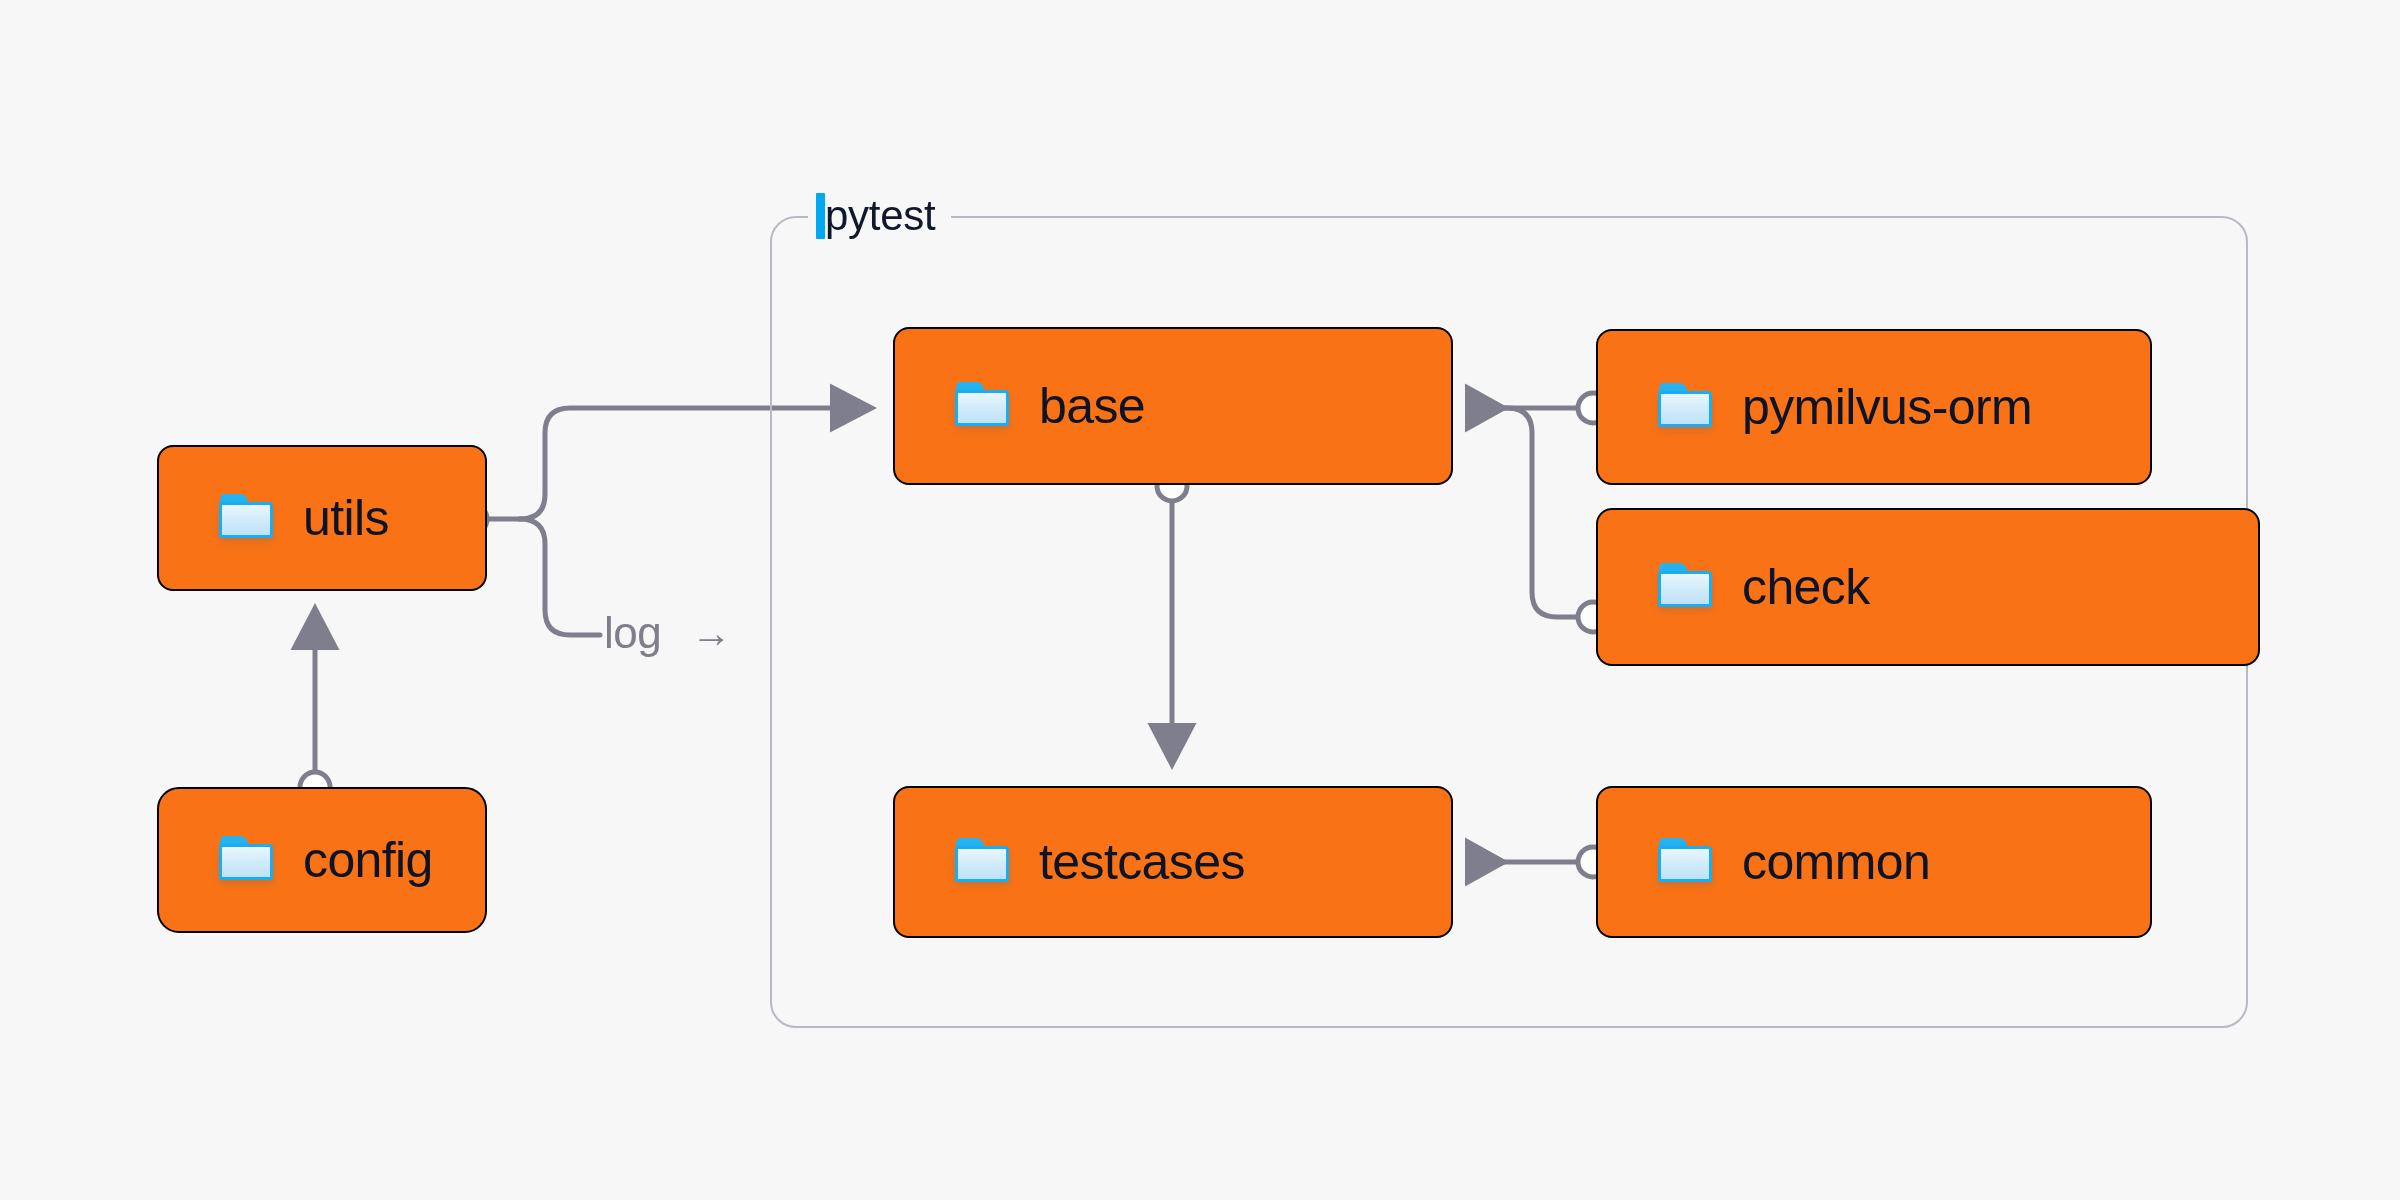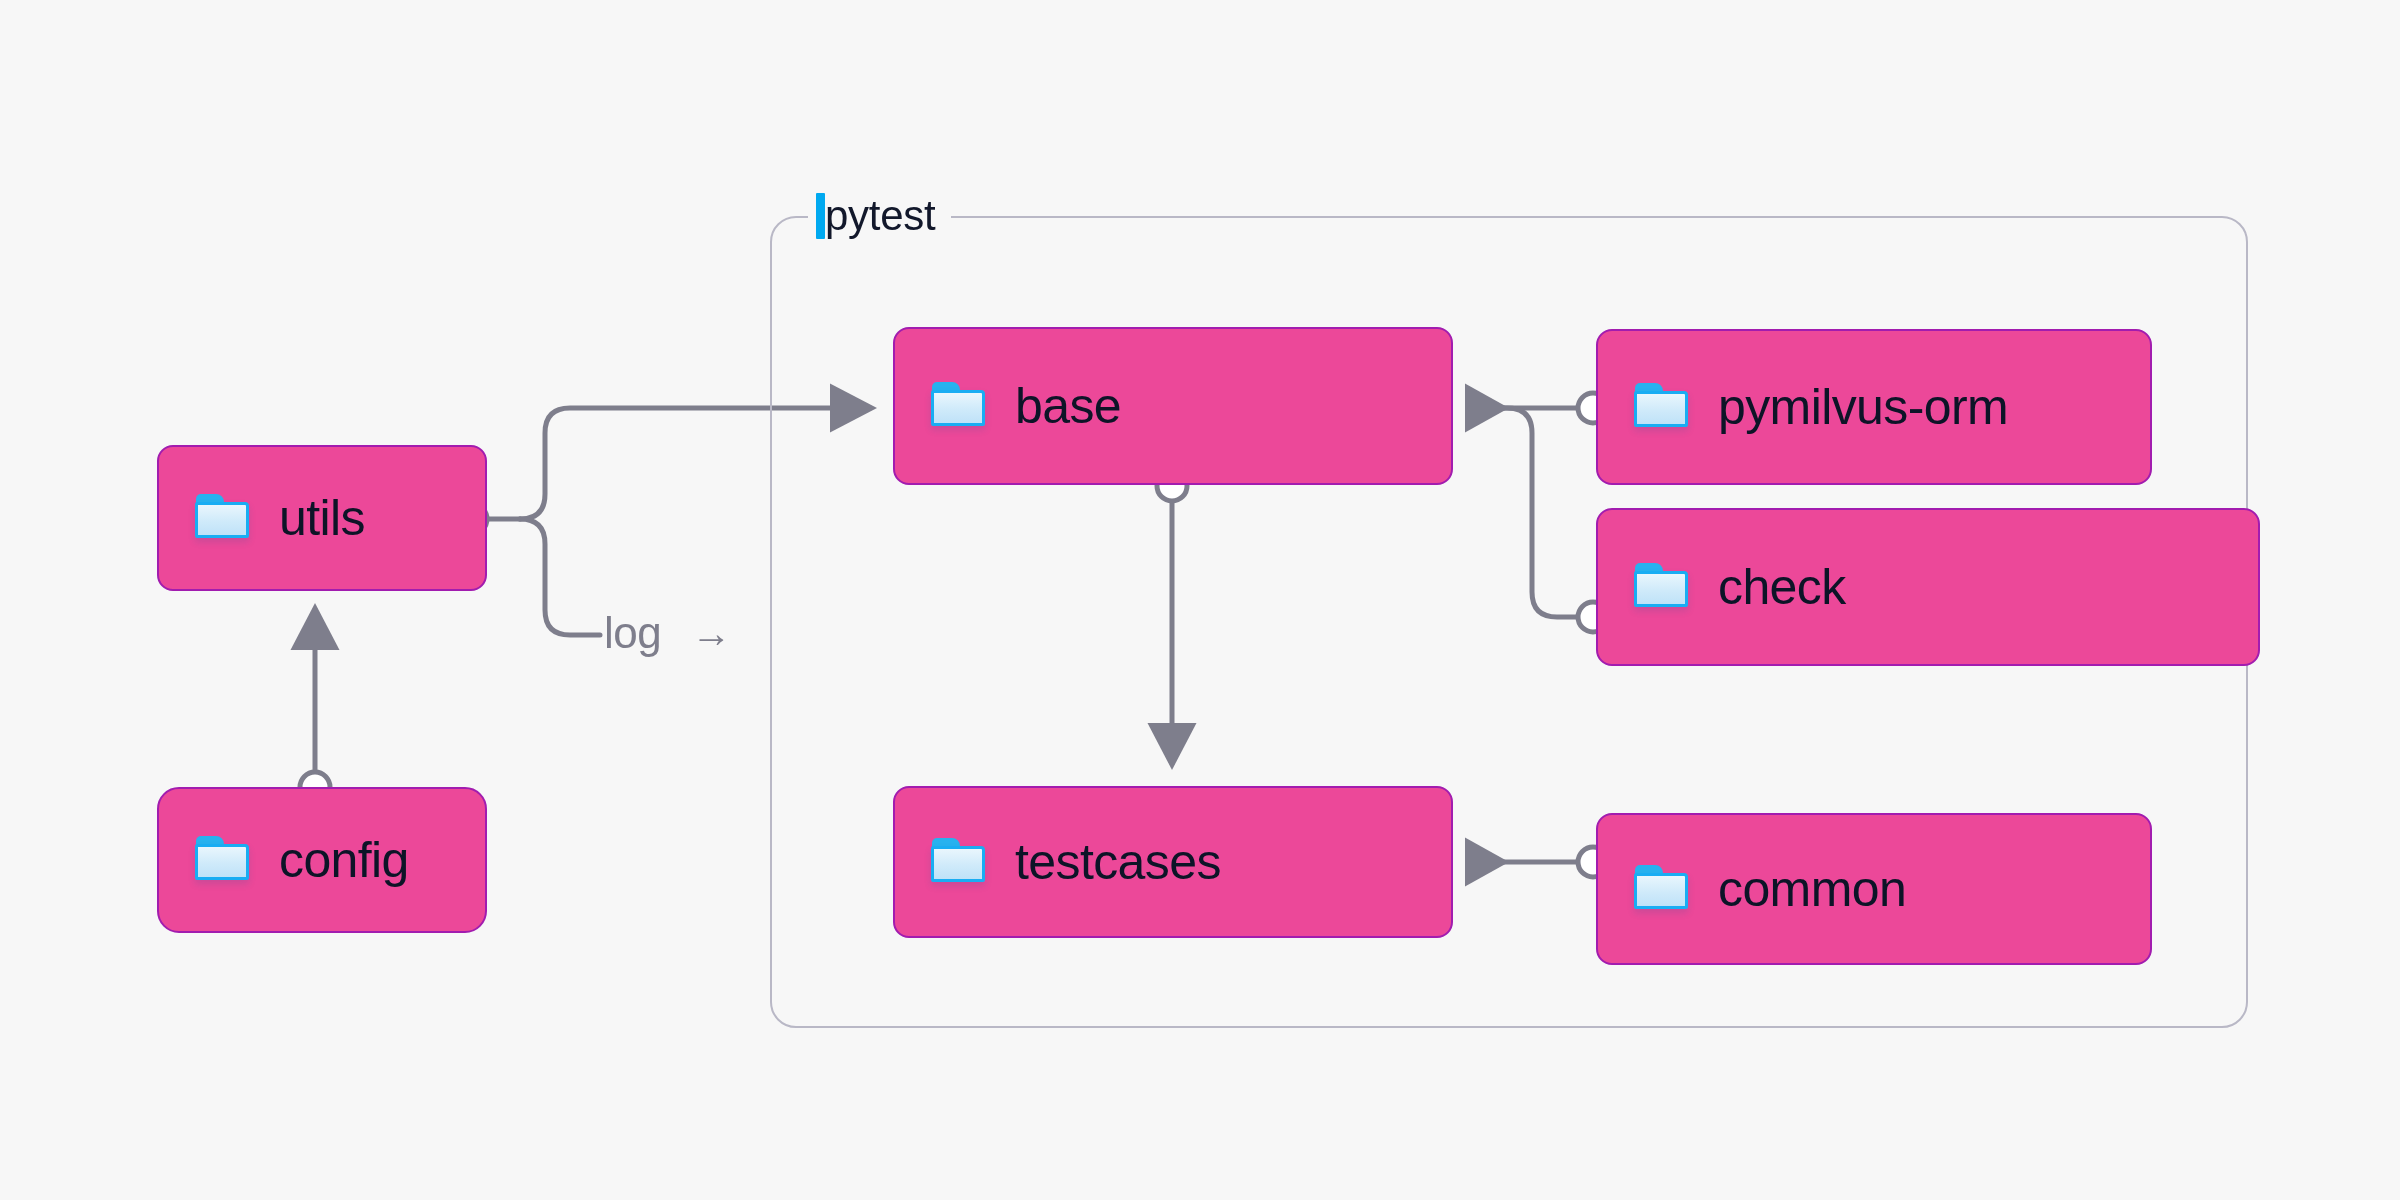--- a/index.html
+++ b/index.html
@@ -53,27 +53,28 @@
   .group-label .txt {
     font-size: 42px;
     color: #12182b;
     letter-spacing: -0.3px;
     white-space: nowrap;
   }
 
   
   .node {
     position: absolute;
-    background: #ec4899;
-    border: 2px solid #a21caf;
+    background: #f97316;
+    border: 2px solid #000000;
     border-radius: 16px;
     box-sizing: border-box;
     display: flex;
     align-items: center;
     z-index: 4;
+    padding-left: 24px;
   }
   .node .ico {
     flex: none;
     margin-left: 36px;
     width: 58px;
     height: 48px;
     position: relative;
   }
   .node .label {
     margin-left: 26px;
@@ -222,21 +223,21 @@
   </div>
 
   <div class="node" style="left:1596px; top:508px; width:664px; height:158px;">
     <span class="ico">
       <span class="folder-tab"></span>
         <span class="folder-body"></span>
     </span>
     <span class="label">check</span>
   </div>
 
-  <div class="node" style="left:1596px; top:786px; width:556px; height:152px;margin-top:27px;">
+  <div class="node" style="left:1596px; top:786px; width:556px; height:152px;">
     <span class="ico">
       <span class="folder-tab"></span>
         <span class="folder-body"></span>
     </span>
     <span class="label">common</span>
   </div>
 
   <div class="edge-label" style="left:604px; top:608px;">
     <span>log</span>
     <span class="arrowglyph">→</span>

